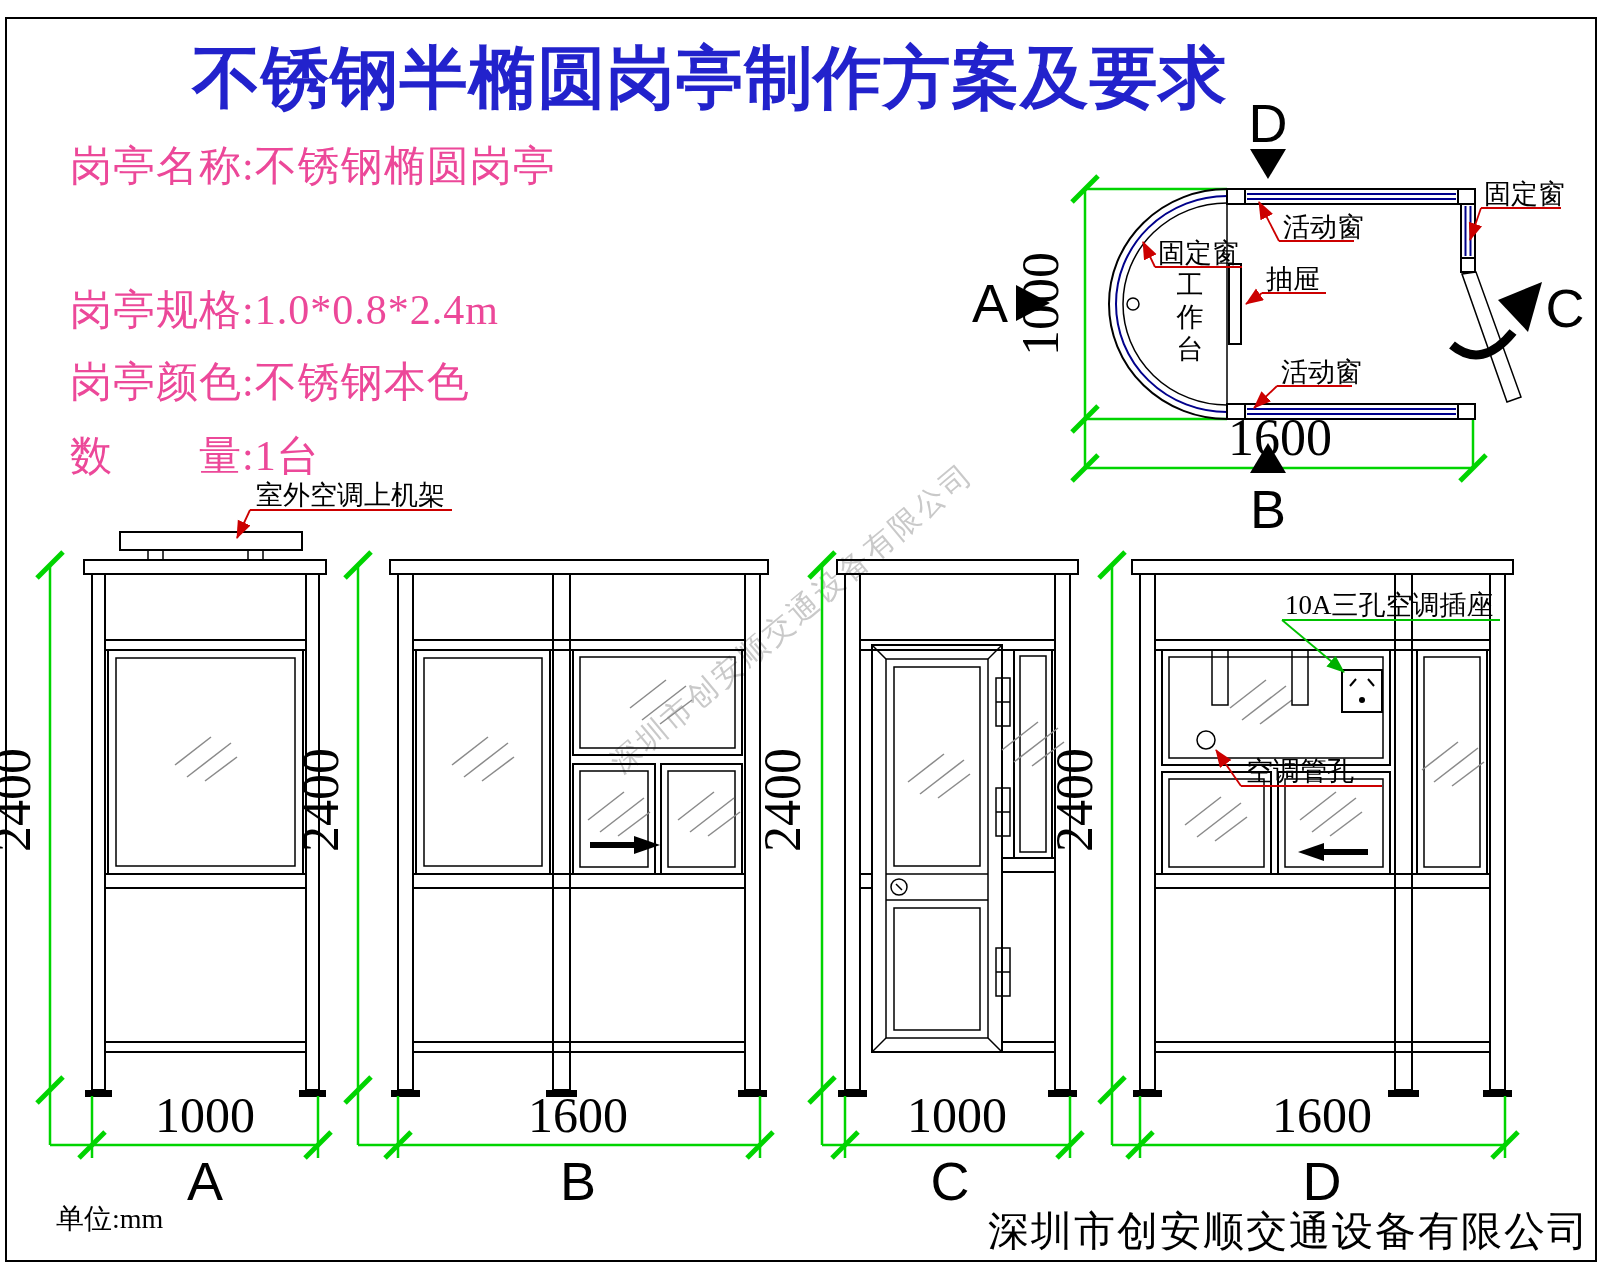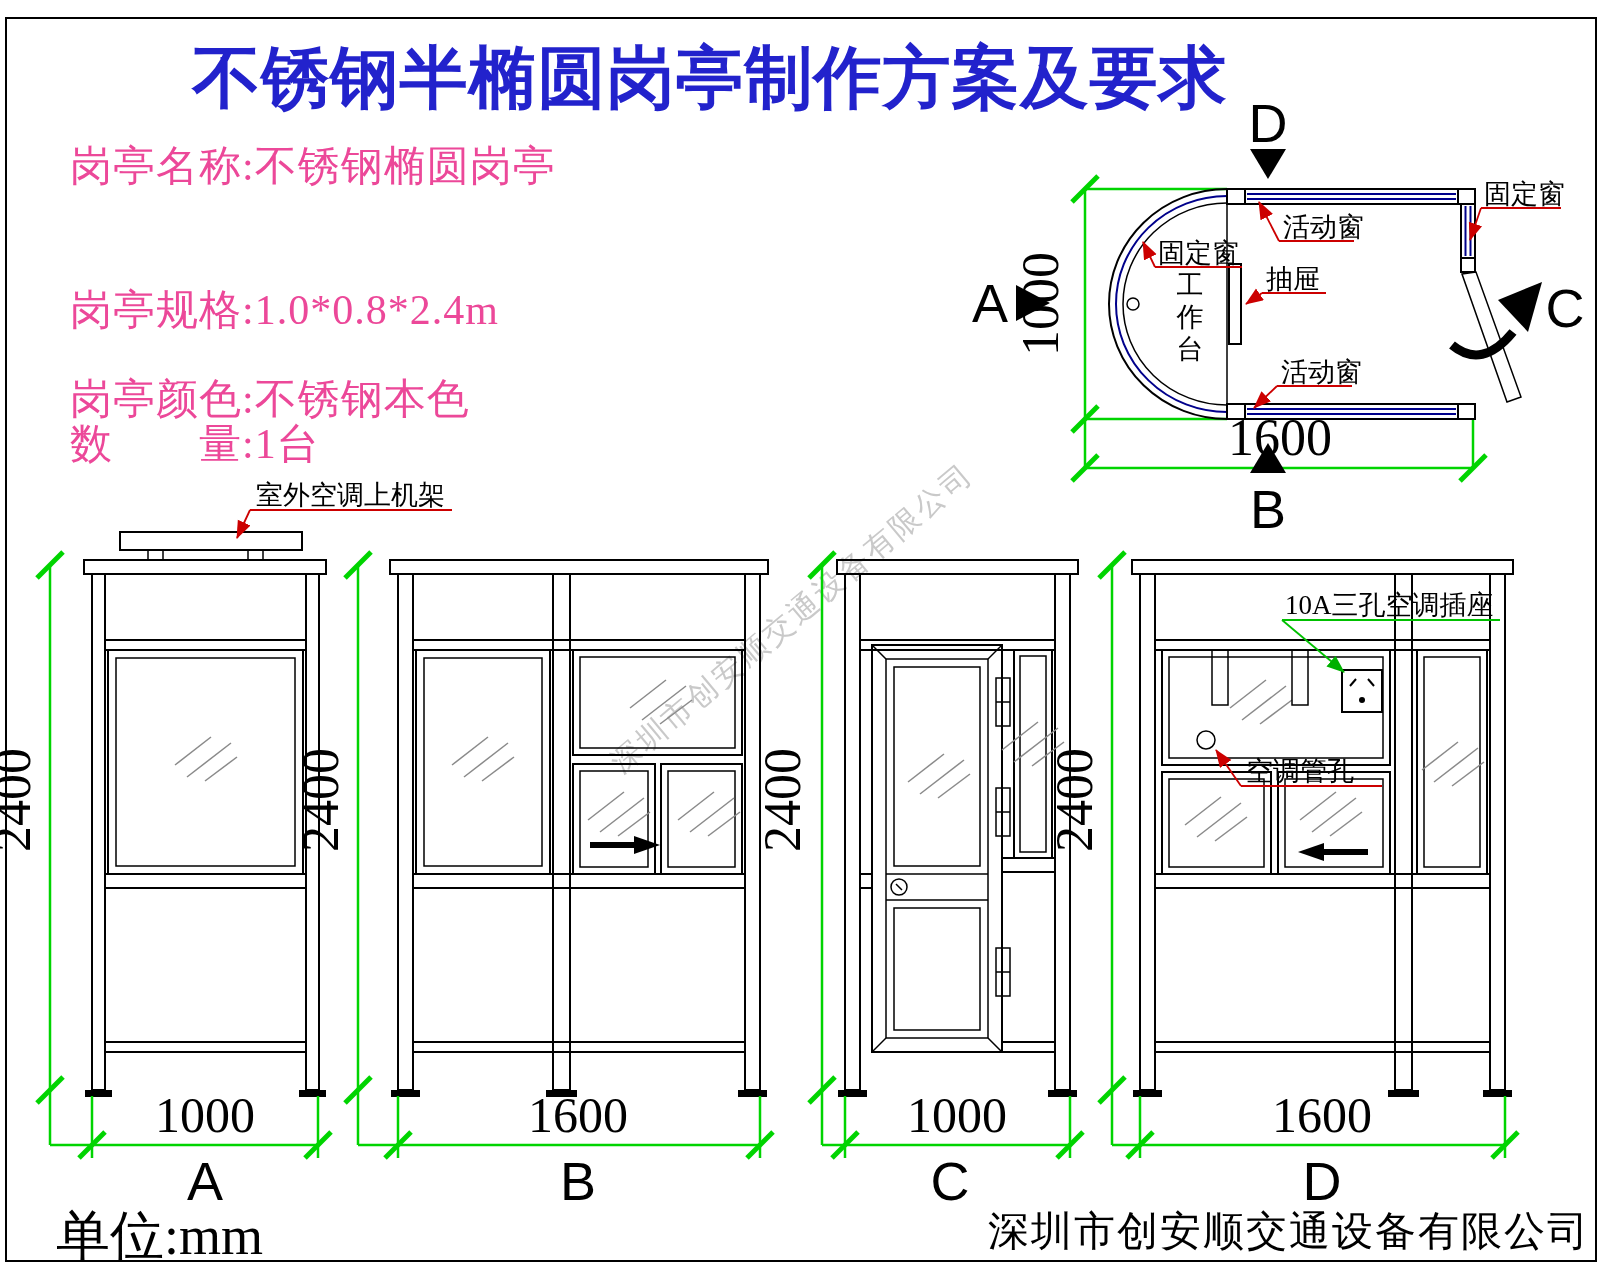--- a/index.html
+++ b/index.html
@@ -5,26 +5,26 @@
   html,body{margin:0;padding:0;background:#fff;width:1600px;height:1280px;
     font-family:"Liberation Serif","DejaVu Serif",serif;overflow:hidden;position:relative;}
   #page{position:absolute;left:0;top:0;width:1600px;height:1280px;background:#fff;}
   #frame{position:absolute;left:5px;top:17px;width:1588px;height:1241px;border:2px solid #000;}
   #title{position:absolute;left:150px;top:26px;width:1120px;text-align:center;
     font-size:68px;font-weight:bold;letter-spacing:1px;color:#2222cc;white-space:nowrap;margin-top:7px;}
   .spec{position:absolute;left:70px;font-size:42px;color:#ec4899;white-space:pre;letter-spacing:1px;}
   #spec-name{top:138px;}
   #spec-model{top:210px;}
   #spec-size{top:282px;}
-  #spec-color{top:371px;text-align:right;}
-  #spec-qty{top:416px;}
+  #spec-color{top:354px;text-align:right;}
+  #spec-qty{top:428px;}
   #watermark{position:absolute;left:565px;top:608px;width:430px;text-align:center;
     font-size:30px;color:#c9c9c9;letter-spacing:3px;transform:rotate(-40deg);white-space:nowrap;
     font-family:"Liberation Sans","DejaVu Sans",sans-serif;}
-  #unit{position:absolute;left:56px;top:1200px;font-size:54px;color:#000;}
+  #unit{position:absolute;left:56px;top:1200px;font-size:28px;color:#000;}
   #company{position:absolute;left:988px;top:1204px;font-size:41px;color:#000;letter-spacing:2px;}
   svg{position:absolute;left:0;top:0;}
   .ln{stroke:#000;stroke-width:2;fill:none;}
   .thin{stroke:#000;stroke-width:1.5;fill:none;}
   .win{stroke:#00008b;stroke-width:2;fill:none;}
   .grn{stroke:#00d400;stroke-width:2.5;fill:none;}
   .tick{stroke:#00d400;stroke-width:5;}
   .red{stroke:#cc0000;stroke-width:1.8;fill:none;}
   .gld{stroke:#00c000;stroke-width:1.8;fill:none;}
   .glass{stroke:#8a8a8a;stroke-width:1.5;}

